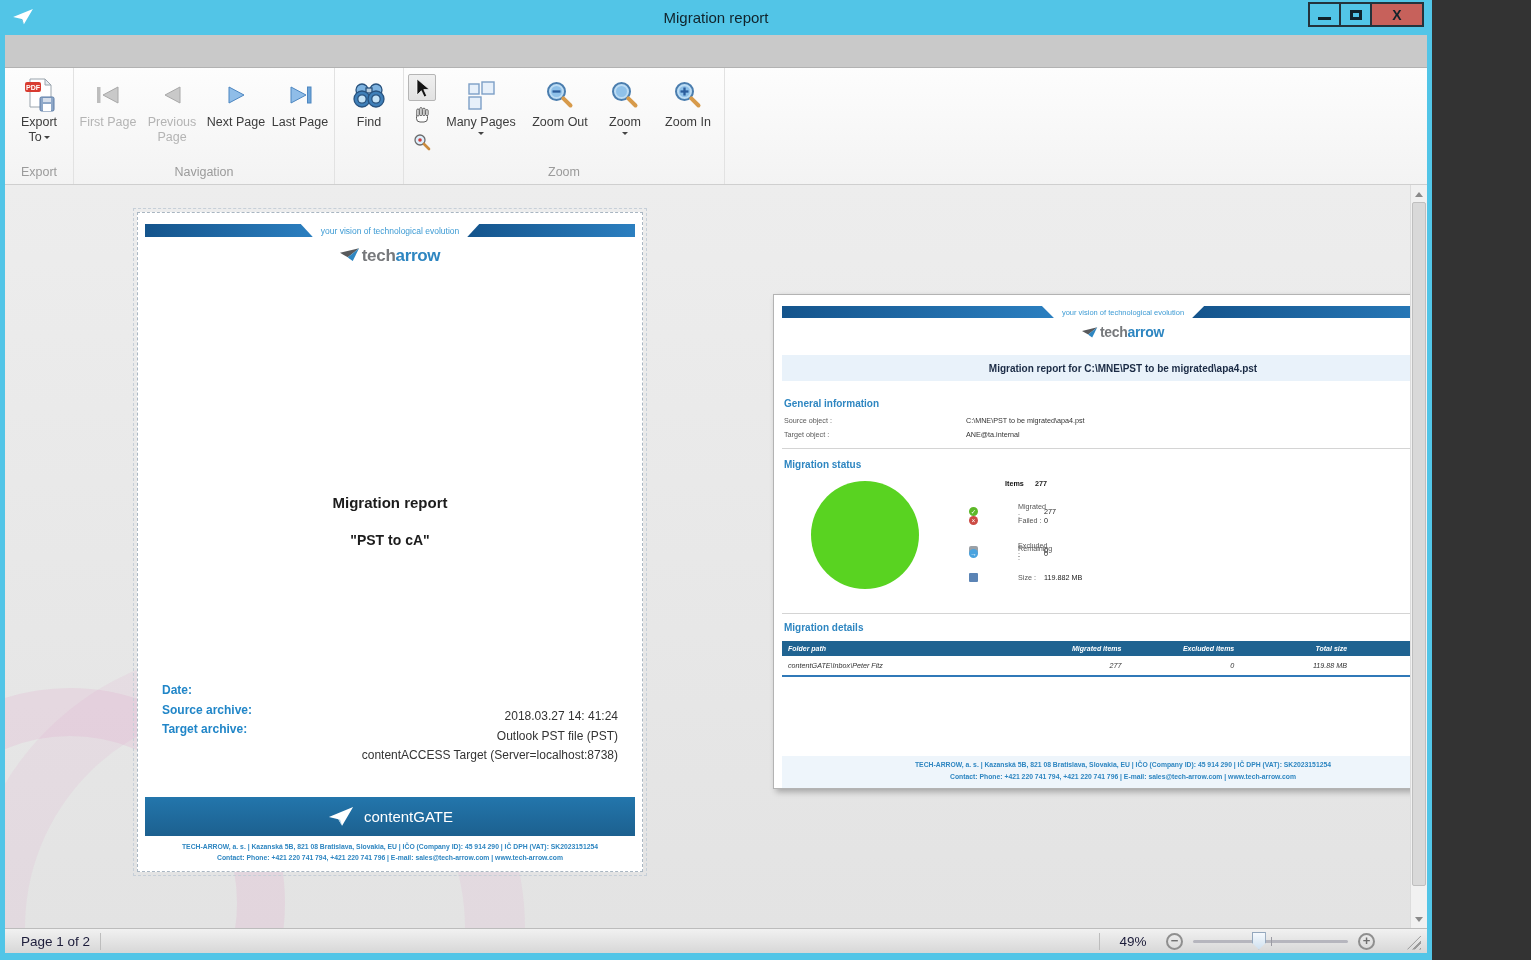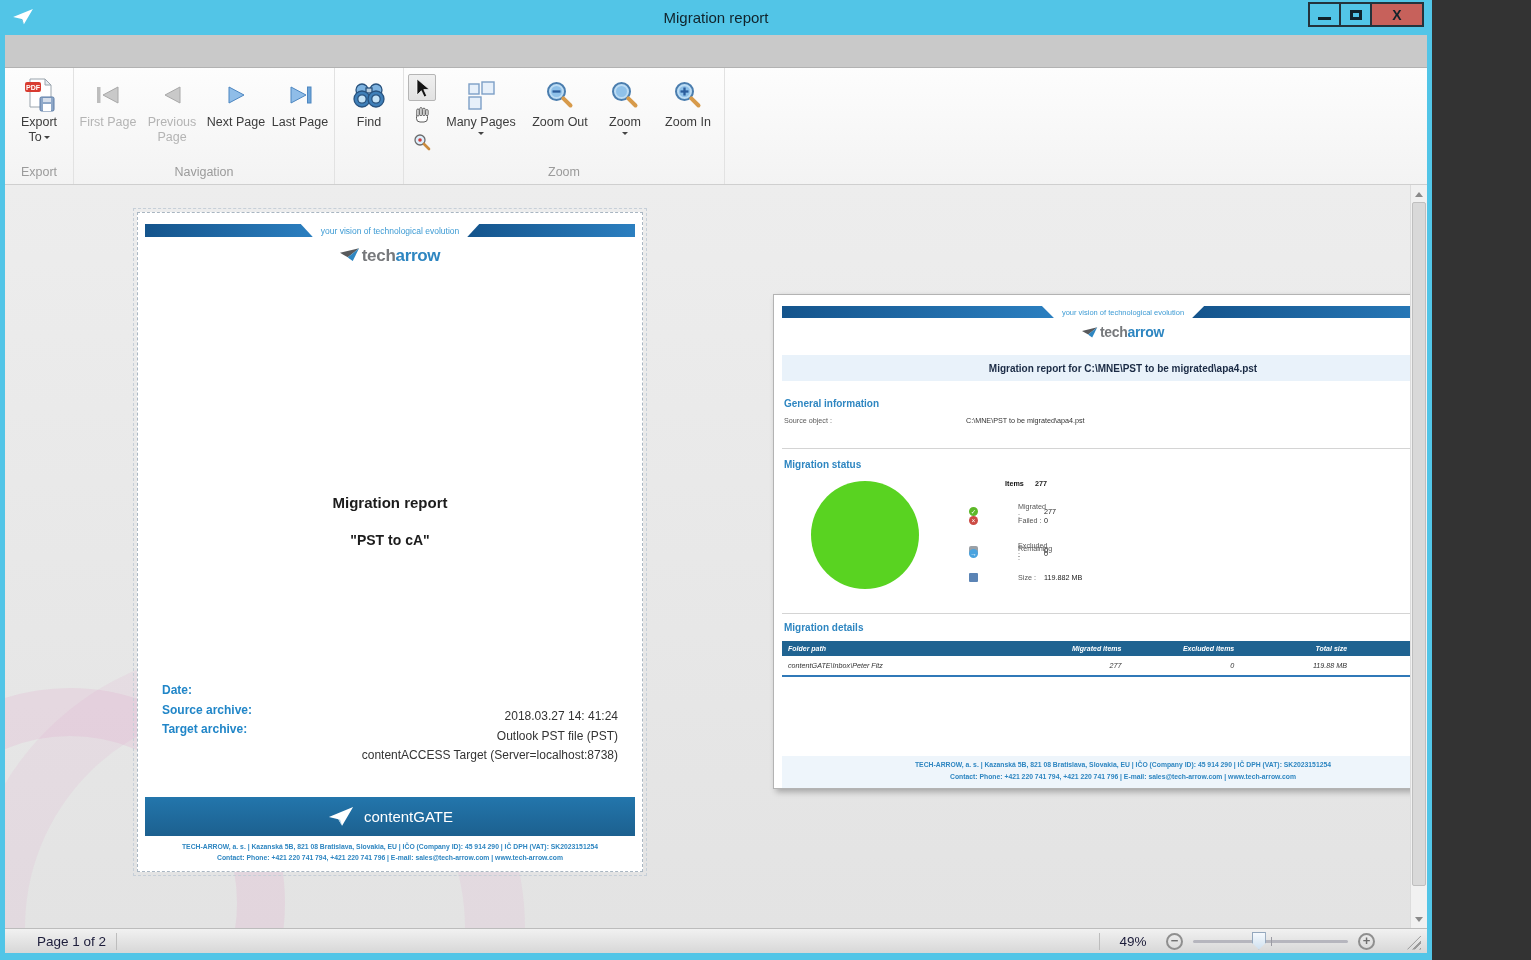--- a/index.html
+++ b/index.html
@@ -108,21 +108,21 @@
   .p2-table th:first-child { text-align:left; }
   .p2-table td { font-size:7.2px; color:#333; padding:5px 6px; text-align:right; border-bottom:2px solid #3079b8; }
   .p2-table td:first-child { text-align:left; }
   .p2-footer { position:absolute; left:8px; right:8px; top:461px; height:32px; background:#eef5fb;
       text-align:center; font-size:6.8px; font-weight:bold; color:#2e86c1; line-height:1.7; padding-top:3px; }
 
   
   .statusbar { height:25px; background:linear-gradient(#f1f1f1,#d7d7d7); border-top:1px solid #bcbcbc;
       display:flex; align-items:center; font-size:13.5px; color:#1c1c3a; position:relative; }
   .sb-sep { width:1px; height:17px; background:#bdbdbd; margin:0 10px; }
-  .sb-page { margin-left:32px;text-align:center; }
+  .sb-page { margin-left:16px;text-align:center; }
   .sb-right { margin-left:auto; display:flex; align-items:center; }
   .sb-zoomval { width:46px; text-align:center; }
   .sb-circle { width:17px; height:17px; border-radius:50%; border:2px solid #8f8f8f; color:#6f6f6f;
       font-size:13px; font-weight:bold; line-height:12px; text-align:center; margin:0 10px; cursor:pointer; }
   .sb-track { position:relative; width:155px; height:3px; background:#b6b6be; border-radius:2px; }
   .sb-tick { position:absolute; left:50%; top:-3px; width:1px; height:9px; background:#9a9aa2; }
   .sb-thumb { position:absolute; left:38%; top:-8px; width:14px; height:18px;
       background:linear-gradient(#f5f9fd,#cfe0ef); border:1px solid #93a7bd;
       clip-path:polygon(0 0,100% 0,100% 62%,50% 100%,0 62%); cursor:pointer; }
   .sb-grip { width:14px; height:14px; margin:0 6px 0 22px; align-self:flex-end;
@@ -380,20 +380,24 @@
             <polygon points="0,5 21,0 8.5,10" fill="#58595b"></polygon>
             <polygon points="8.5,10 21,0 14,14 10.5,11.5" fill="#2e86c1"></polygon>
           </svg><span class="t">tech</span><span class="a">arrow</span>
         </div>
         <div class="p2-titlebar">Migration report for C:\MNE\PST to be migrated\apa4.pst</div>
 
         <div class="p2-h" style="top:103px">General information</div>
         <div class="p2-row" style="top:121px">
           <span>Source object :</span>
           <span class="val">C:\MNE\PST to be migrated\apa4.pst</span>
+        </div>
+        <div class="p2-row" style="top:135px">
+          <span>Target object :</span>
+          <span class="val">ANE@ta.internal</span>
         </div>
         <div class="p2-hr" style="top:153px"></div>
 
         <div class="p2-h" style="top:164px">Migration status</div>
         <div class="pie" style="background:#59d321"></div>
 
         <div class="stat-row items" style="top:184px">
           <span class="sl">Items</span>
           <span class="sv">277</span>
         </div>

